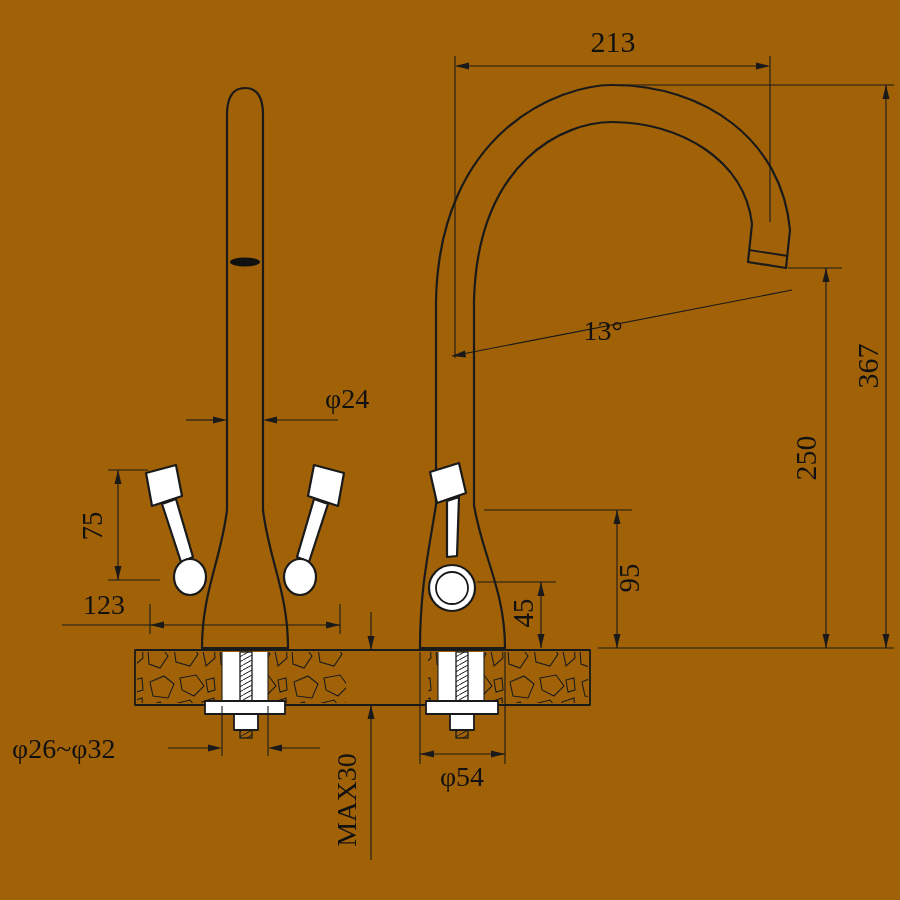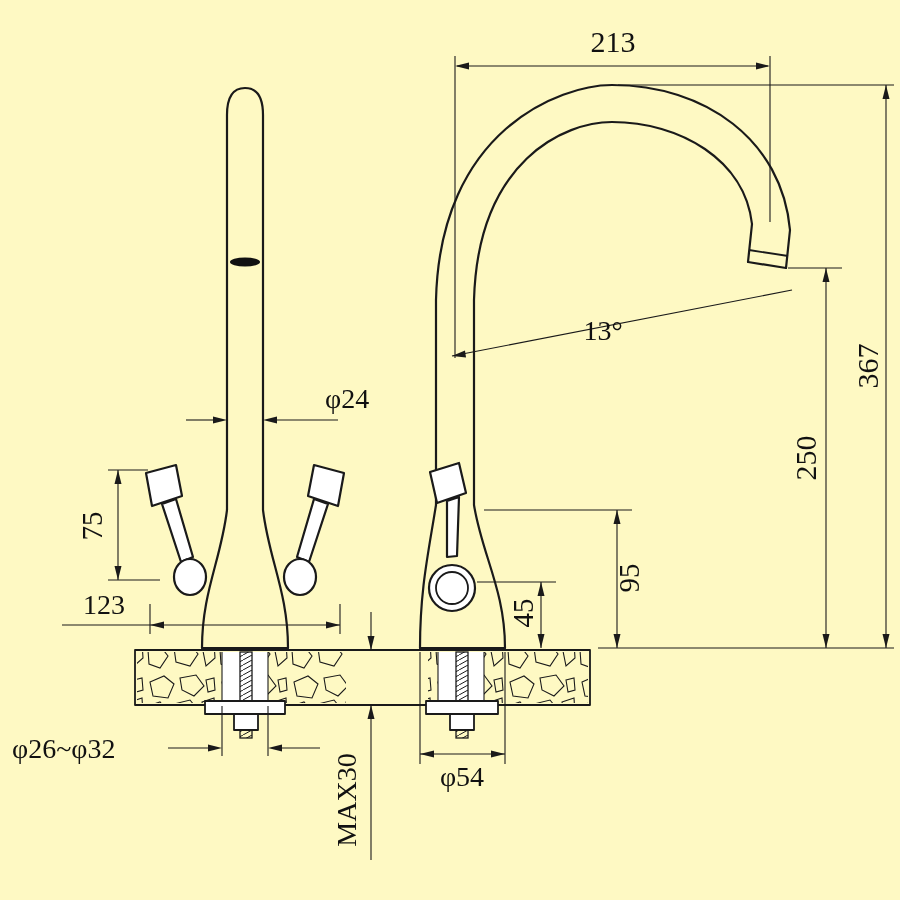--- a/index.html
+++ b/index.html
@@ -1,16 +1,16 @@
 <!DOCTYPE html>
 <html><head>
 <meta charset="utf-8">
 <style>
   html,body{margin:0;padding:0;background:#fff;}
-  .canvas{width:900px;height:900px;background:#fef9c3;position:relative;overflow:hidden;}
+  .canvas{width:900px;height:900px;background:#a16207;position:relative;overflow:hidden;}
   svg{display:block;}
   .obj{stroke:#1a1a1a;stroke-width:2.2;fill:none;stroke-linejoin:round;stroke-linecap:round;}
   .obj2{stroke:#1a1a1a;stroke-width:1.8;fill:none;stroke-linejoin:round;}
   .thin{stroke:#1a1a1a;stroke-width:1.1;fill:none;}
   .arr{fill:#1a1a1a;stroke:none;}
   .fillw{fill:#ffffff;}
   .txt{font-family:"Liberation Serif","DejaVu Serif",serif;fill:#111111;}
   .t30{font-size:30px;} .t29{font-size:29px;} .t28{font-size:28px;}
 </style>
 </head>

